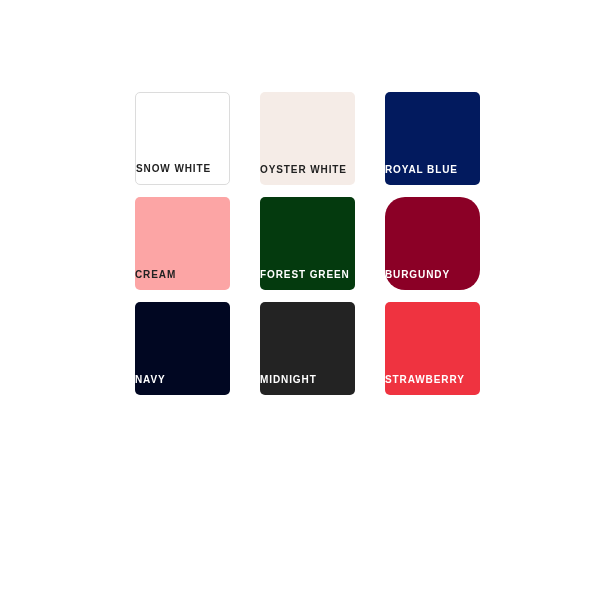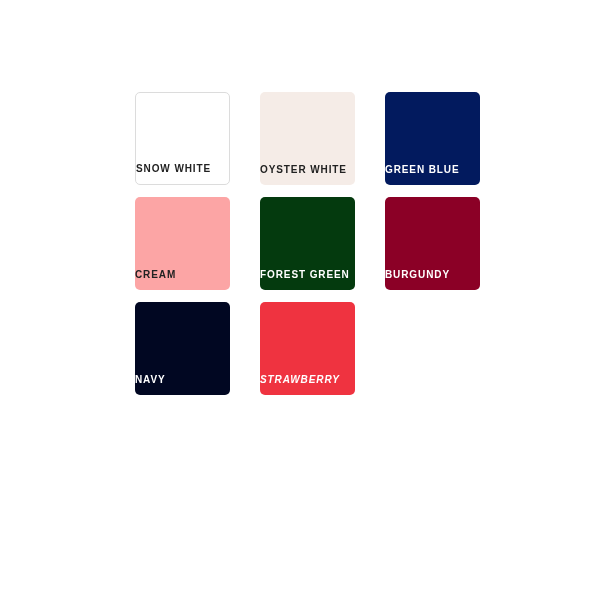--- a/index.html
+++ b/index.html
@@ -64,31 +64,34 @@
 
 <div id="swatch-board">
   <div class="swatch-grid" id="swatch-grid">
       <div class="swatch bordered" style="background: rgb(255, 255, 255);">
         <span class="swatch-label label-dark" style="color: rgb(34, 34, 34);">SNOW WHITE</span>
       </div>
       <div class="swatch" style="background: rgb(245, 236, 231);">
         <span class="swatch-label label-dark" style="color: rgb(34, 34, 34);">OYSTER WHITE</span>
       </div>
       <div class="swatch" style="background: rgb(2, 26, 94);">
-        <span class="swatch-label label-light" style="color: rgb(255, 255, 255);">GREEN BLUE</span>
+        <span class="swatch-label label-light" style="color: rgb(255, 255, 255);">ROYAL BLUE</span>
       </div>
       <div class="swatch" style="background: #fca5a5;">
         <span class="swatch-label label-dark" style="color: rgb(34, 34, 34);">CREAM</span>
       </div>
       <div class="swatch" style="background: rgb(4, 58, 14);">
         <span class="swatch-label label-light" style="color: rgb(255, 255, 255);">FOREST GREEN</span>
       </div>
-      <div class="swatch" style="background: rgb(139, 0, 38);">
+      <div class="swatch" style="background: rgb(139, 0, 38); border-radius: 20px;">
         <span class="swatch-label label-light" style="color: rgb(255, 255, 255);">BURGUNDY</span>
       </div>
       <div class="swatch" style="background: rgb(1, 7, 34);">
         <span class="swatch-label label-light" style="color: rgb(255, 255, 255);">NAVY</span>
       </div>
-      <div class="swatch" style="background: rgb(239, 51, 64); font-style: italic;">
+      <div class="swatch" style="background: rgb(35, 35, 35);">
+        <span class="swatch-label label-light" style="color: rgb(255, 255, 255);">MIDNIGHT</span>
+      </div>
+      <div class="swatch" style="background: rgb(239, 51, 64);">
         <span class="swatch-label label-light" style="color: rgb(255, 255, 255);">STRAWBERRY</span>
       </div>
     </div>
 </div>
 
 </body></html>

